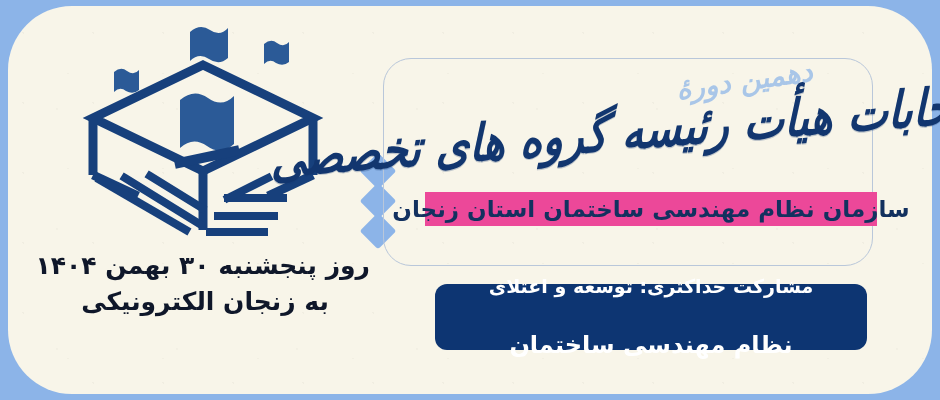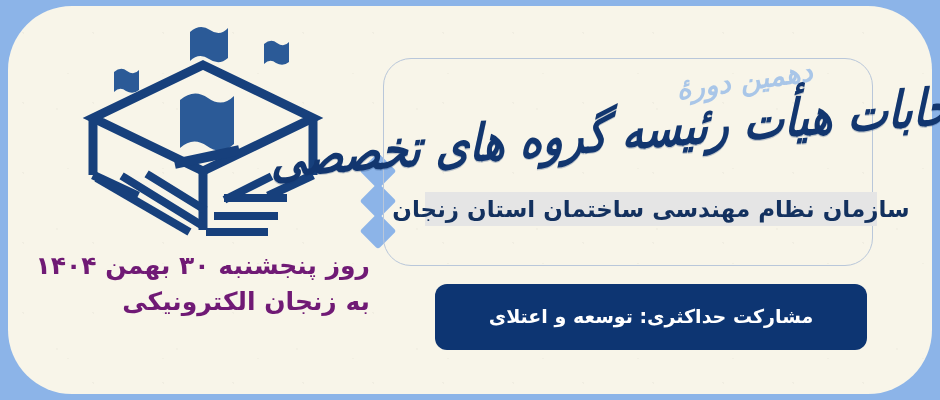--- a/index.html
+++ b/index.html
@@ -49,23 +49,23 @@
     width: 250px;
     height: 240px;
   }
   .illustration svg { display: block; width: 100%; height: 100%; }
 
   .date-block {
     position: absolute;
     left: 40px;
     top: 248px;
     width: 330px;
-    text-align: right;
-    direction: rtl;
-    color: #701a75;
+    text-align: center;
+    direction: rtl;
+    color: #0f172a;
     font-weight: bold;
     line-height: 1.42;
     letter-spacing: -0.2px;
   }
   .date-line {
     font-size: 25px;
     white-space: nowrap;
   }
 
   
@@ -140,21 +140,21 @@
     transform: rotate(-4.5deg) skewX(-5deg) scaleY(1.18);
     text-shadow: 0 1px 0 rgba(18,54,111,.25);
   }
 
   .org-bar {
     position: absolute;
     left: 425px;
     top: 192px;
     width: 452px;
     height: 34px;
-    background: #e5e5e5;
+    background: #ec4899;
     display: flex;
     align-items: center;
     justify-content: center;
     direction: rtl;
   }
   .org-bar span {
     color: #13315f;
     font-size: 23px;
     font-weight: bold;
     white-space: nowrap;
@@ -261,15 +261,16 @@
   <div class="main-title">
     <span>انتخابات هیأت رئیسه گروه های تخصصی</span>
   </div>
 
   <div class="org-bar">
     <span>سازمان نظام مهندسی ساختمان استان زنجان</span>
   </div>
 
   <div class="slogan-box">
     <div class="slogan-line1">مشارکت حداکثری: توسعه و اعتلای</div>
+    <div class="slogan-line2">نظام مهندسی ساختمان</div>
   </div>
 
 </div>
 
 </body></html>

